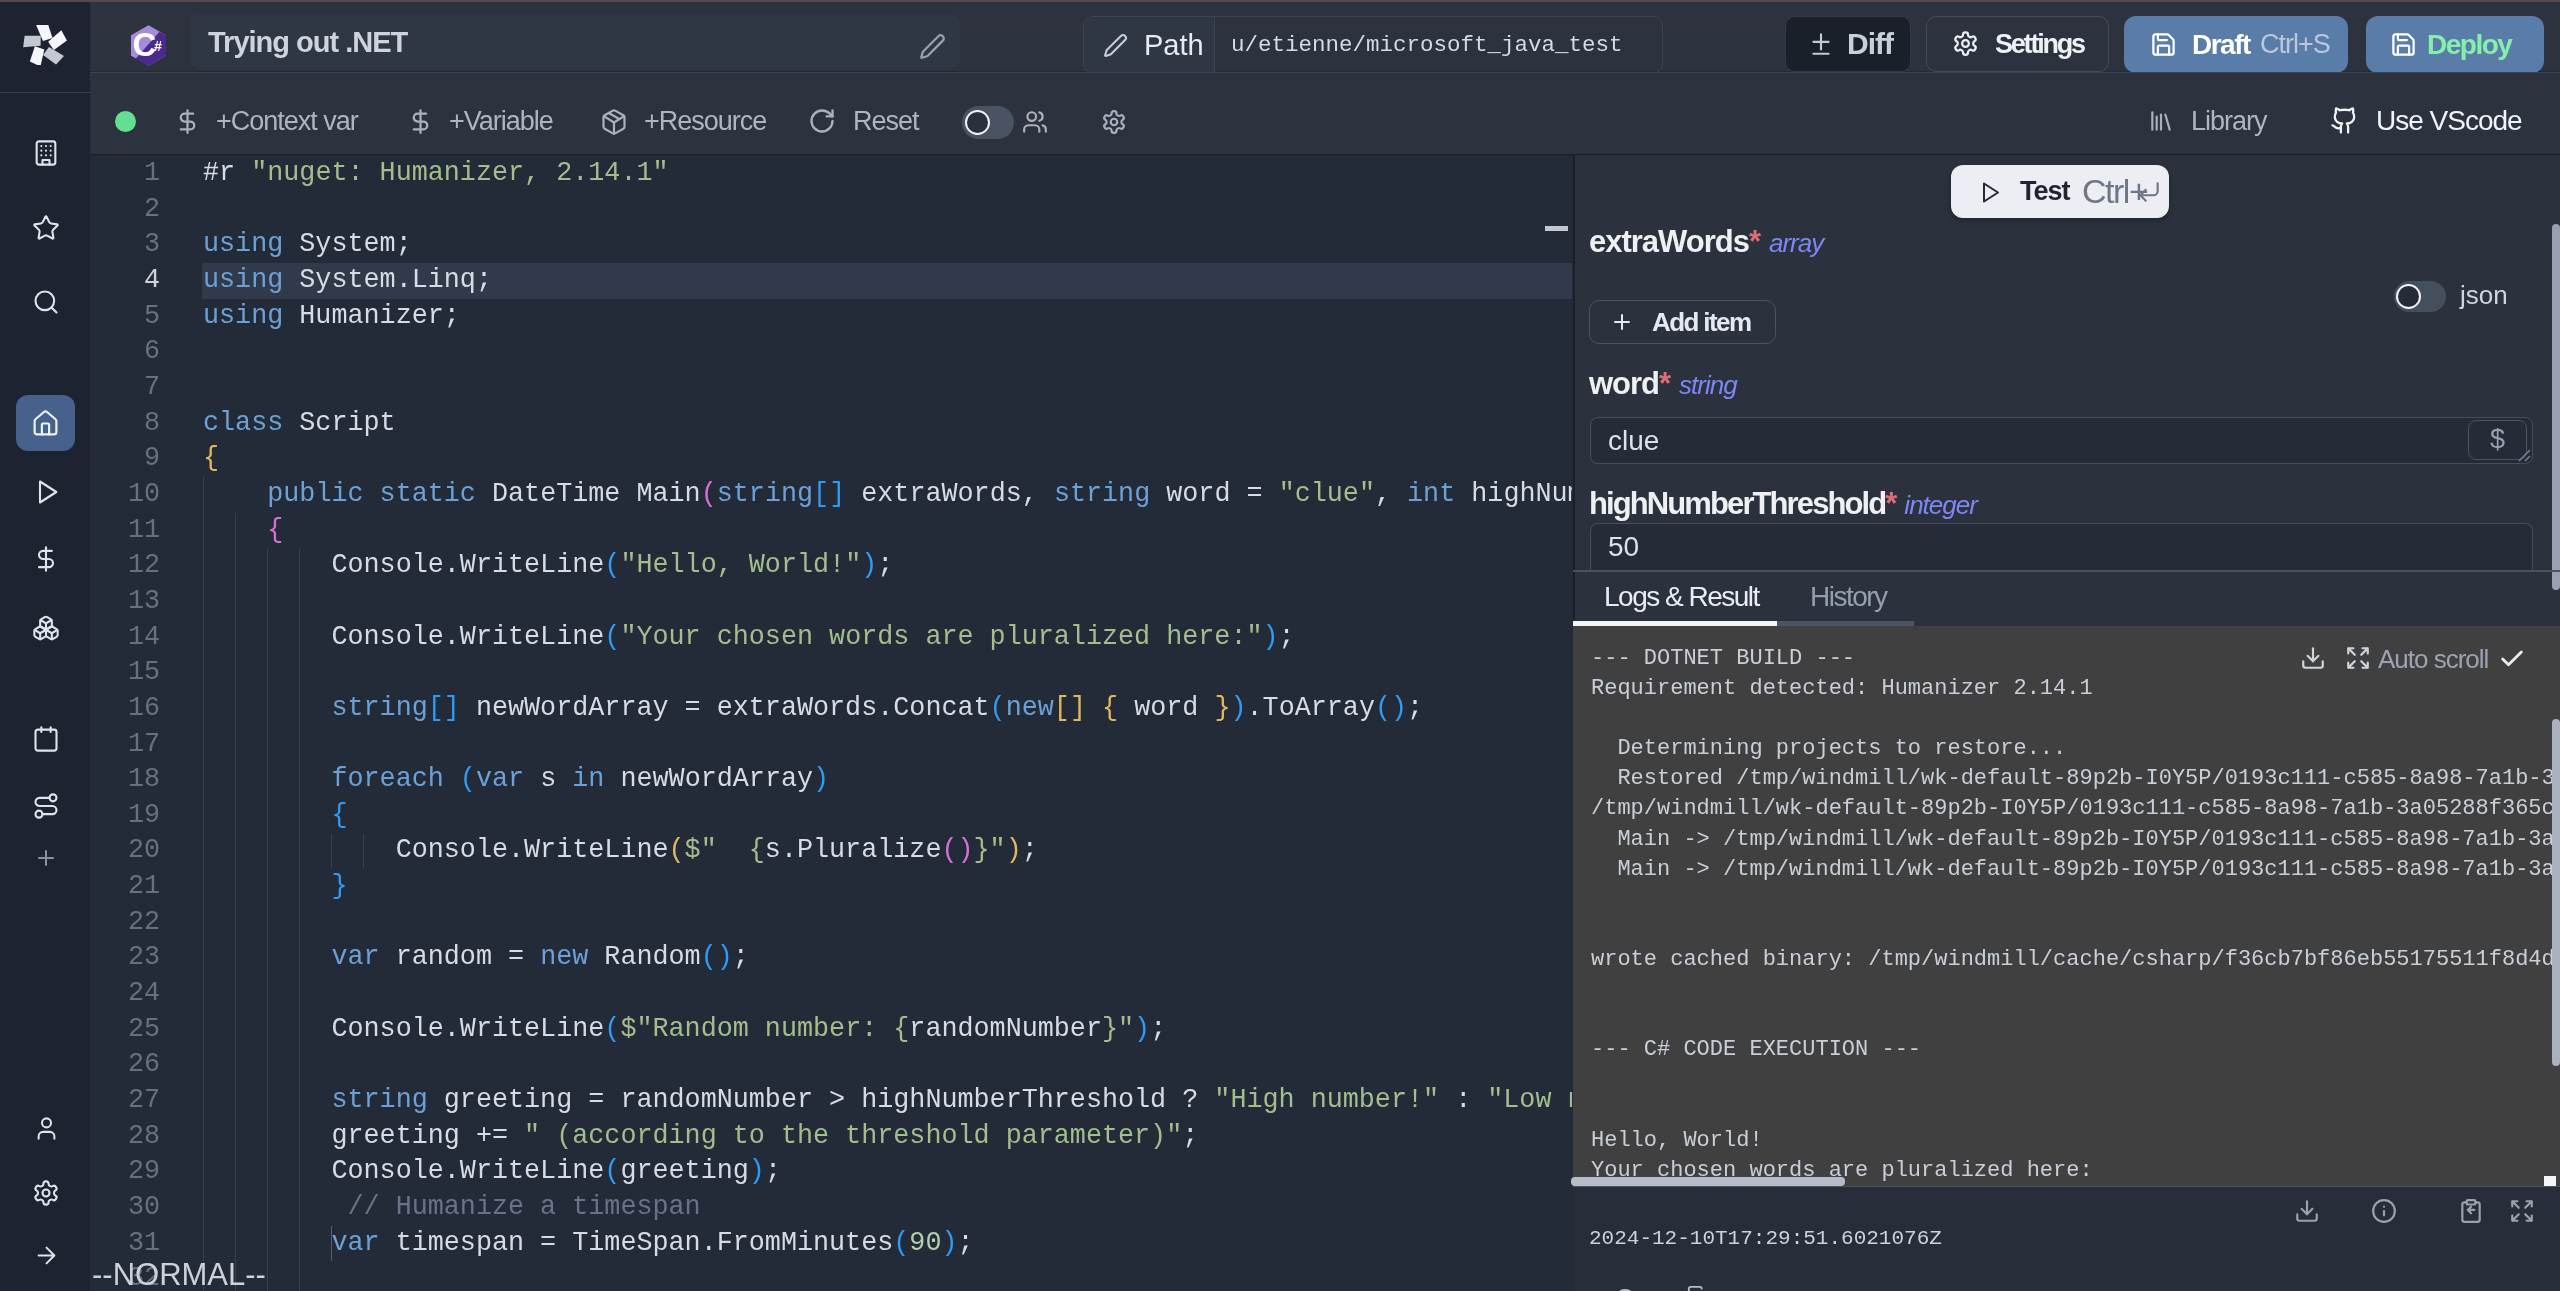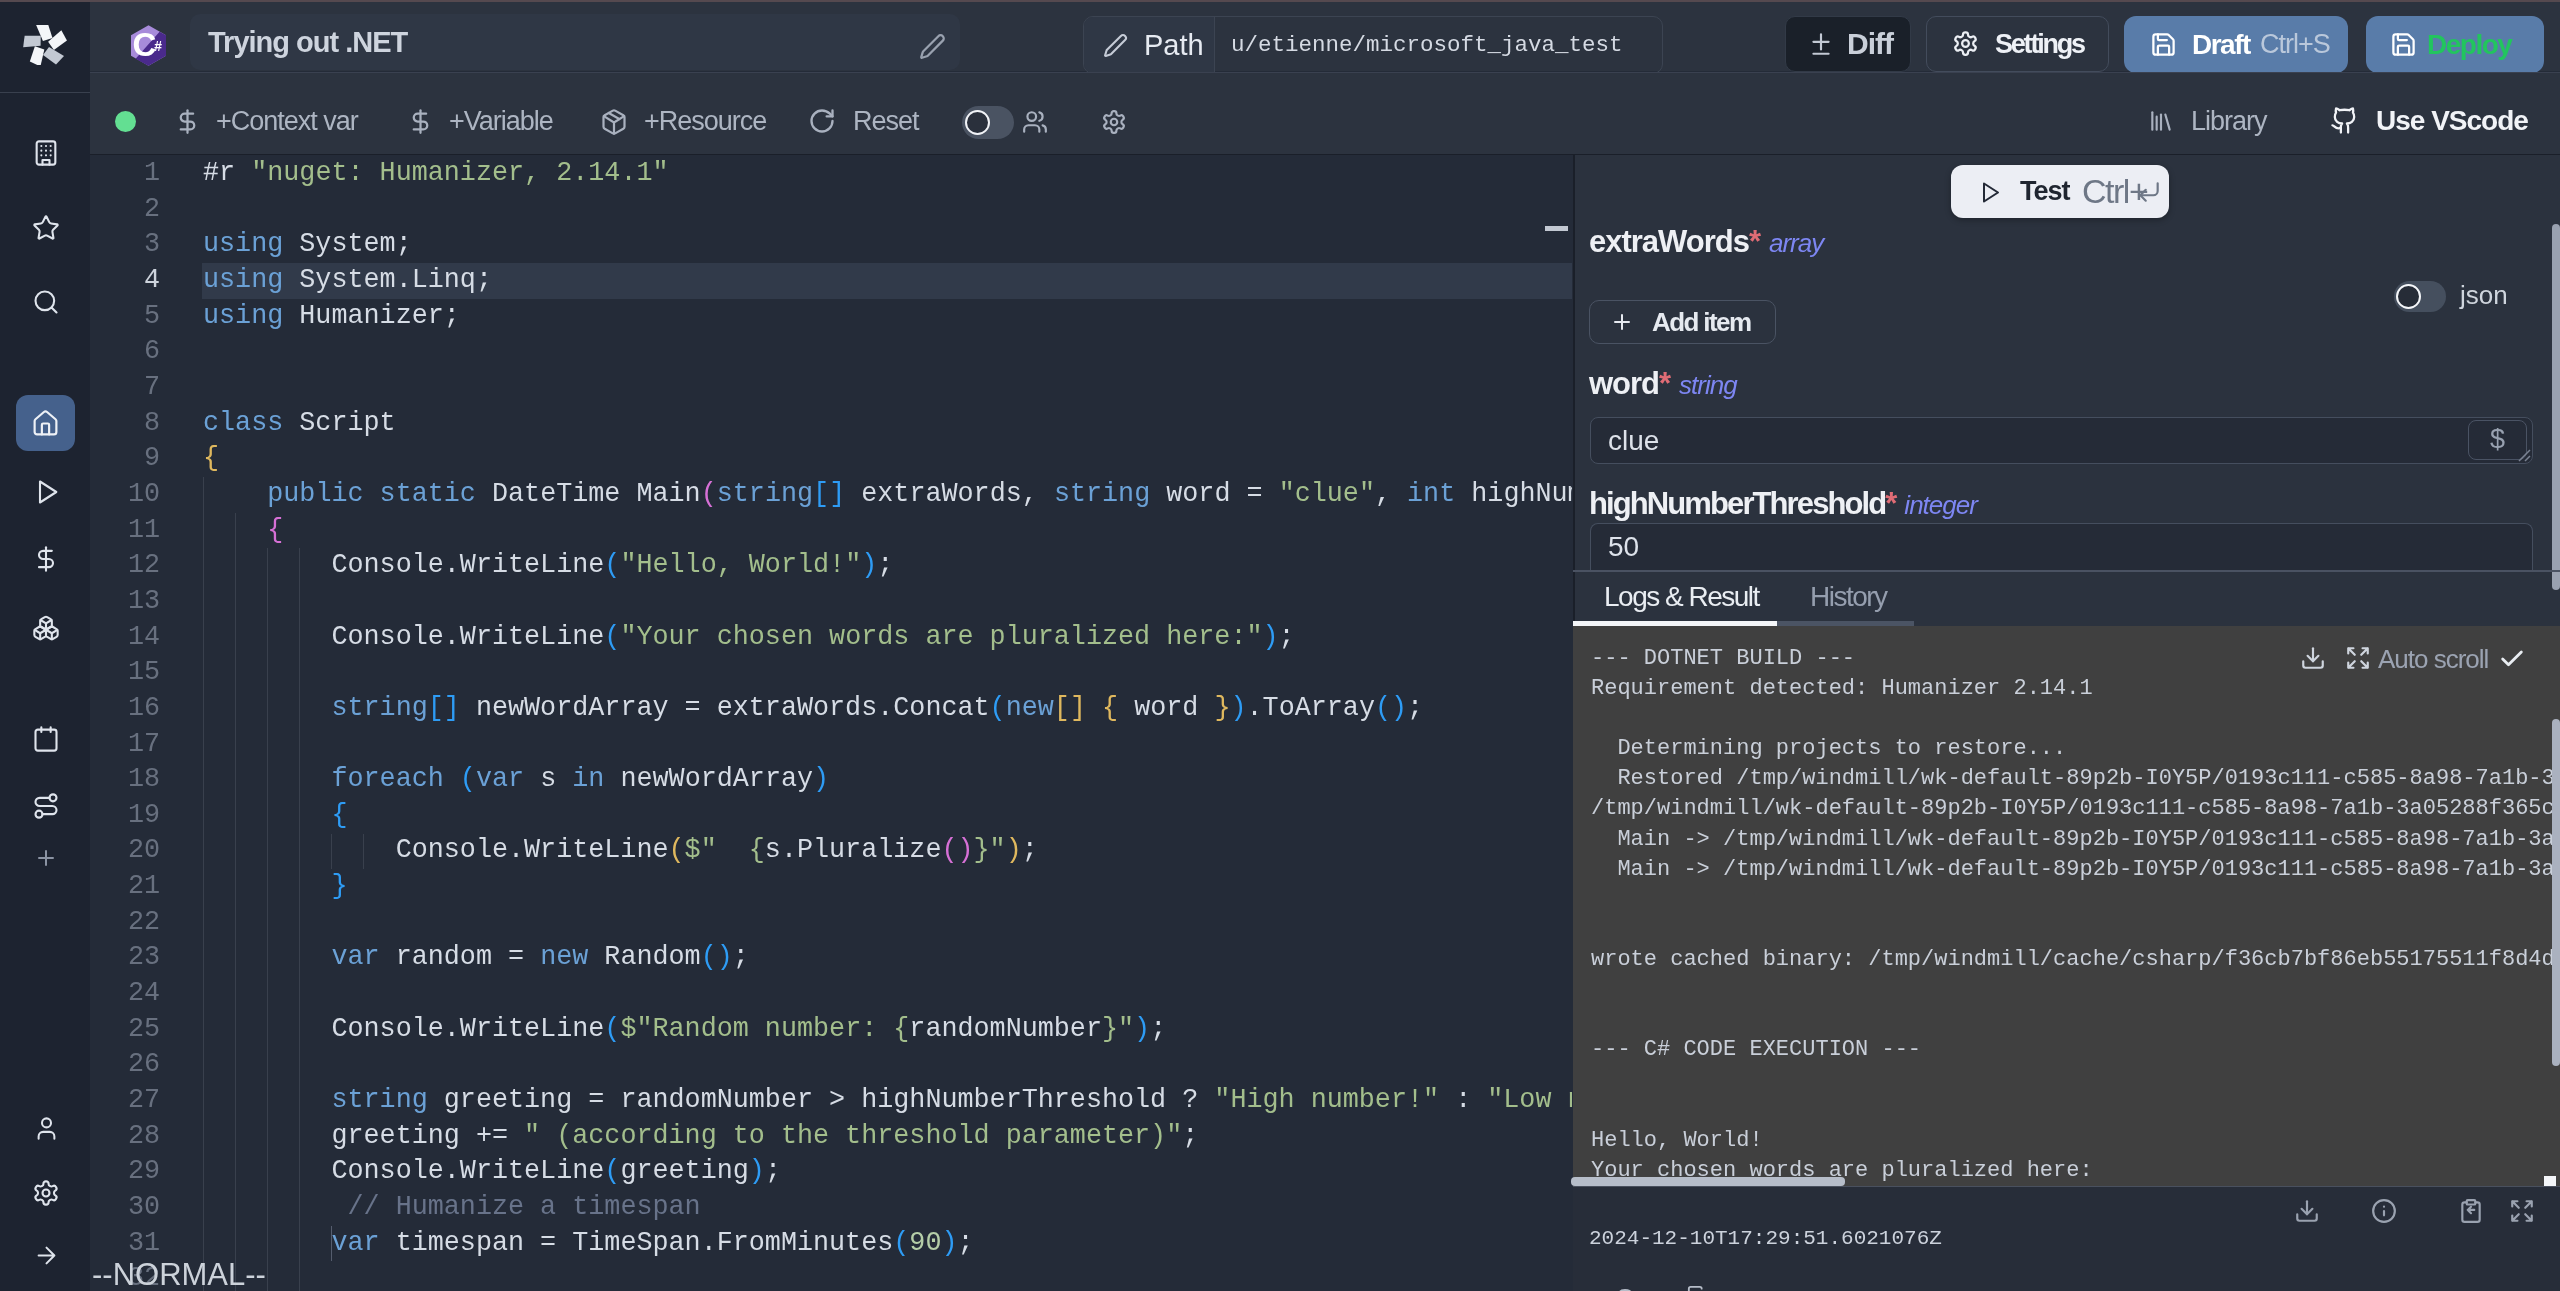--- a/index.html
+++ b/index.html
@@ -156,21 +156,21 @@
     </svg>
   <div class="abs" style="left:2192px;top:16px;height:57px;line-height:57px;font-size:28px;font-weight:700;color:#ffffff;letter-spacing:-1.5px">Draft</div>
   <div class="abs" style="left:2260px;top:16px;height:57px;line-height:57px;font-size:27px;color:#bac8db;letter-spacing:-1px">Ctrl+S</div>
 
   <div class="abs" style="left:2366px;top:16px;width:178px;height:57px;background:#597ca9;border-radius:12px"></div>
   <svg class="abs ic" style="left:2390px;top:31px" width="27" height="27" viewBox="0 0 24 24" fill="none" stroke="#ffffff" stroke-width="2" stroke-linecap="round" stroke-linejoin="round">
       <path d="M15.2 3a2 2 0 0 1 1.4.6l3.8 3.8a2 2 0 0 1 .6 1.4V19a2 2 0 0 1-2 2H5a2 2 0 0 1-2-2V5a2 2 0 0 1 2-2z"></path>
       <path d="M17 21v-7a1 1 0 0 0-1-1H8a1 1 0 0 0-1 1v7"></path>
       <path d="M7 3v4a1 1 0 0 0 1 1h7"></path>
     </svg>
-  <div class="abs" style="left:2427px;top:16px;height:42px;line-height:57px;font-size:28px;font-weight:700;color:#22c55e;letter-spacing:-1.5px">Deploy</div>
+  <div class="abs" style="left:2427px;top:16px;height:42px;line-height:57px;font-size:28px;font-weight:700;color:#86efac;letter-spacing:-1.5px">Deploy</div>
   <div class="abs toolbar"></div>
   <div class="abs" style="left:115px;top:111px;width:21px;height:21px;border-radius:50%;background:#63df92"></div>
   <svg class="abs ic" style="left:174px;top:108px" width="27" height="27" viewBox="0 0 24 24" fill="none" stroke="#a9b1bf" stroke-width="2" stroke-linecap="round" stroke-linejoin="round">
       <line x1="12" x2="12" y1="2" y2="22"></line>
       <path d="M17 5H9.5a3.5 3.5 0 0 0 0 7h5a3.5 3.5 0 0 1 0 7H6"></path>
     </svg>
   <div class="abs tbt" style="left:216px;top:95px">+Context var</div>
   <svg class="abs ic" style="left:407px;top:108px" width="27" height="27" viewBox="0 0 24 24" fill="none" stroke="#a9b1bf" stroke-width="2" stroke-linecap="round" stroke-linejoin="round">
       <line x1="12" x2="12" y1="2" y2="22"></line>
       <path d="M17 5H9.5a3.5 3.5 0 0 0 0 7h5a3.5 3.5 0 0 1 0 7H6"></path>
@@ -204,21 +204,21 @@
       <path d="m16 6 4 14"></path>
       <path d="M12 6v14"></path>
       <path d="M8 8v12"></path>
       <path d="M4 4v16"></path>
     </svg>
   <div class="abs tbt" style="left:2191px;top:95px">Library</div>
   <svg class="abs ic" style="left:2330px;top:106px" width="29" height="29" viewBox="0 0 24 24" fill="none" stroke="#f1f3f7" stroke-width="1.9" stroke-linecap="round" stroke-linejoin="round">
       <path d="M15 22v-4a4.8 4.8 0 0 0-1-3.5c3 0 6-2 6-5.5.08-1.25-.27-2.48-1-3.5.28-1.15.28-2.35 0-3.5 0 0-1 0-3 1.5-2.64-.5-5.36-.5-8 0C6 2 5 2 5 2c-.3 1.15-.3 2.35 0 3.5A5.403 5.403 0 0 0 4 9c0 3.5 3 5.5 6 5.5-.39.49-.68 1.05-.85 1.65-.17.6-.22 1.23-.15 1.85v4"></path>
       <path d="M9 18c-4.51 2-5-2-7-2"></path>
     </svg>
-  <div class="abs" style="left:2376px;top:95px;height:52px;line-height:52px;font-size:28px;font-weight:700;color:#f1f3f7;letter-spacing:-1px">Use VScode</div>
+  <div class="abs" style="left:2376px;top:95px;height:52px;line-height:52px;font-size:28px;font-weight:400;color:#f1f3f7;letter-spacing:-1px">Use VScode</div>
   <div class="abs editor"></div>
 
   <div class="abs" style="left:202px;top:263px;width:1370px;height:35.66px;background:#313a4a"></div>
 
   <div class="guide" style="left:203px;top:477px;height:814px"></div>
   <div class="guide" style="left:235px;top:512.6px;height:778px"></div>
   <div class="guide" style="left:267px;top:548.3px;height:743px"></div>
   <div class="guide" style="left:299px;top:548.3px;height:743px"></div>
   <div class="guide" style="left:331px;top:833.5px;height:35.7px"></div>
   <div class="guide" style="left:363px;top:833.5px;height:35.7px"></div>

